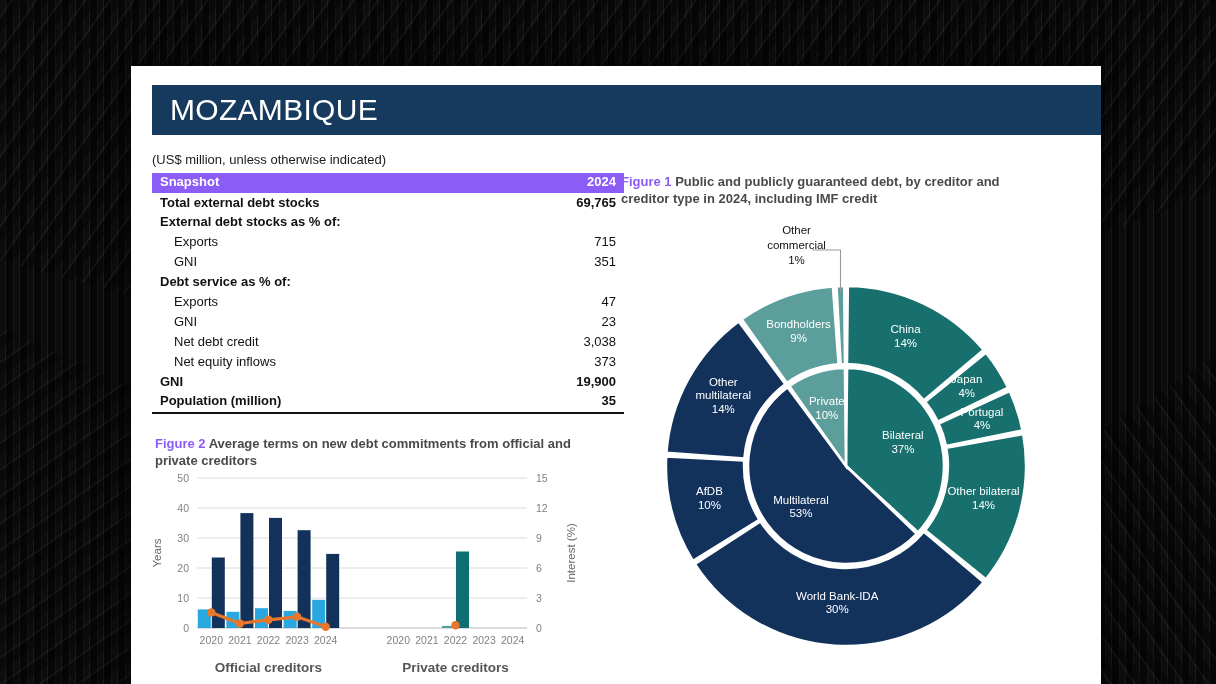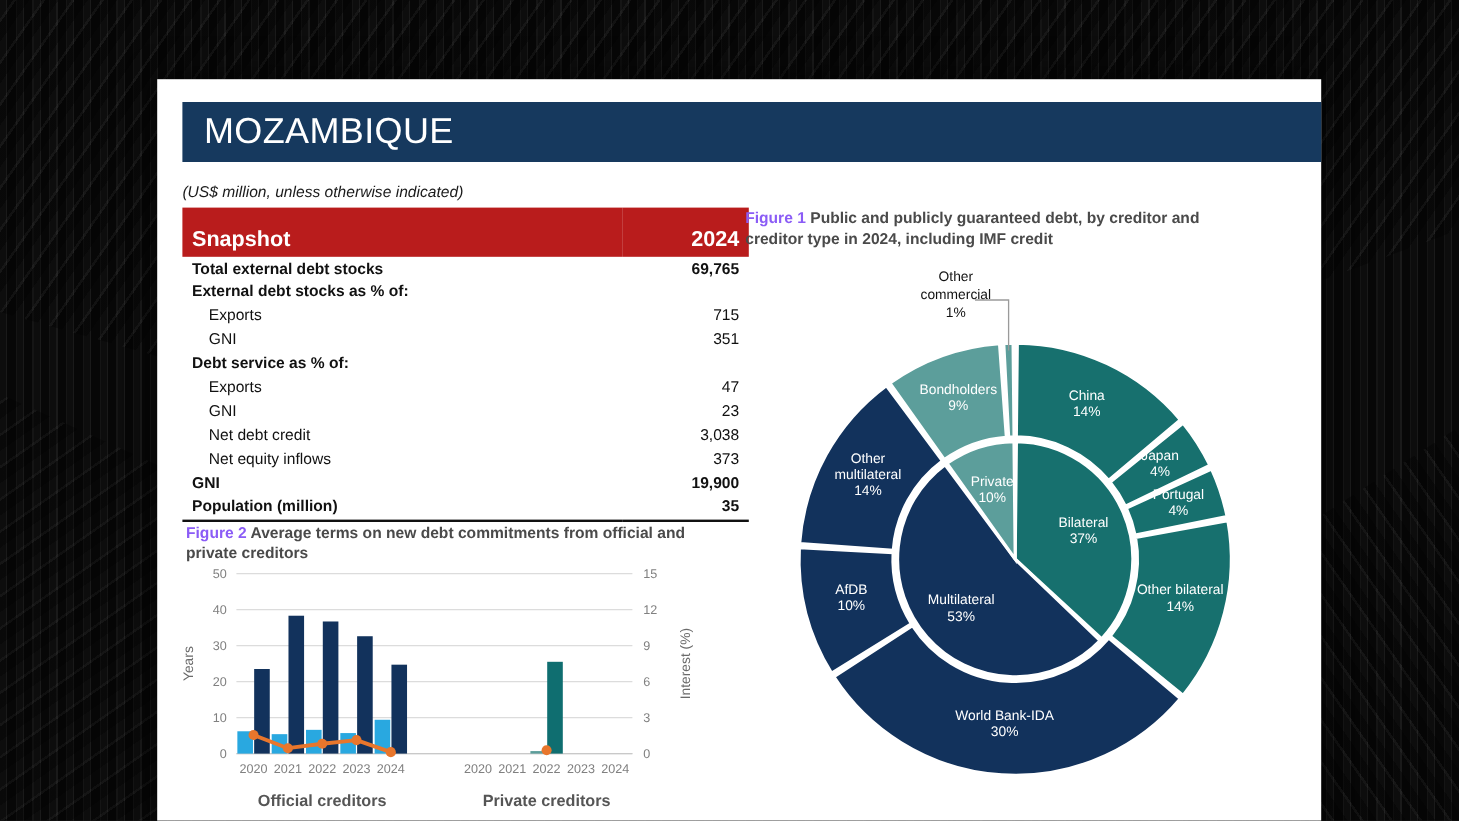--- a/index.html
+++ b/index.html
@@ -58,29 +58,29 @@
     display:flex; align-items:center;
   }
   .banner .title {
     color:#ffffff; font-size:30px; font-weight:400;
     letter-spacing:.3px; padding-left:18px;
     font-family:"Liberation Sans", sans-serif;
   }
 
   .units {
     position:absolute; left:21px; top:86px;
-    font-size:13px; font-style:italic; color:#1a1a1a;
+    font-size:13px; color:#1a1a1a;
   }
 
   
   .snapshot { position:absolute; left:21px; top:107px; width:472px; }
   .snapshot table { width:100%; border-collapse:collapse; }
   .snapshot th {
-    background:#b91c1c; color:#ffffff; font-size:18px; font-weight:bold;
-    padding:16px 8px 4px 8px; text-align:left;
+    background:#8b5cf6; color:#ffffff; font-size:13px; font-weight:bold;
+    padding:1px 8px 4px 8px; text-align:left;
   }
   .snapshot th.num { text-align:right; }
   .snapshot td {
     font-size:13px; color:#111; padding:1.5px 8px; line-height:1.3;
   }
   .snapshot td.num { text-align:right; font-variant-numeric:tabular-nums; }
   .snapshot tr.bold td { font-weight:bold; }
   .snapshot tr.indent td.lbl { padding-left:22px; }
   .snapshot tr.lastrow td { border-bottom:2.5px solid #111; }
 

